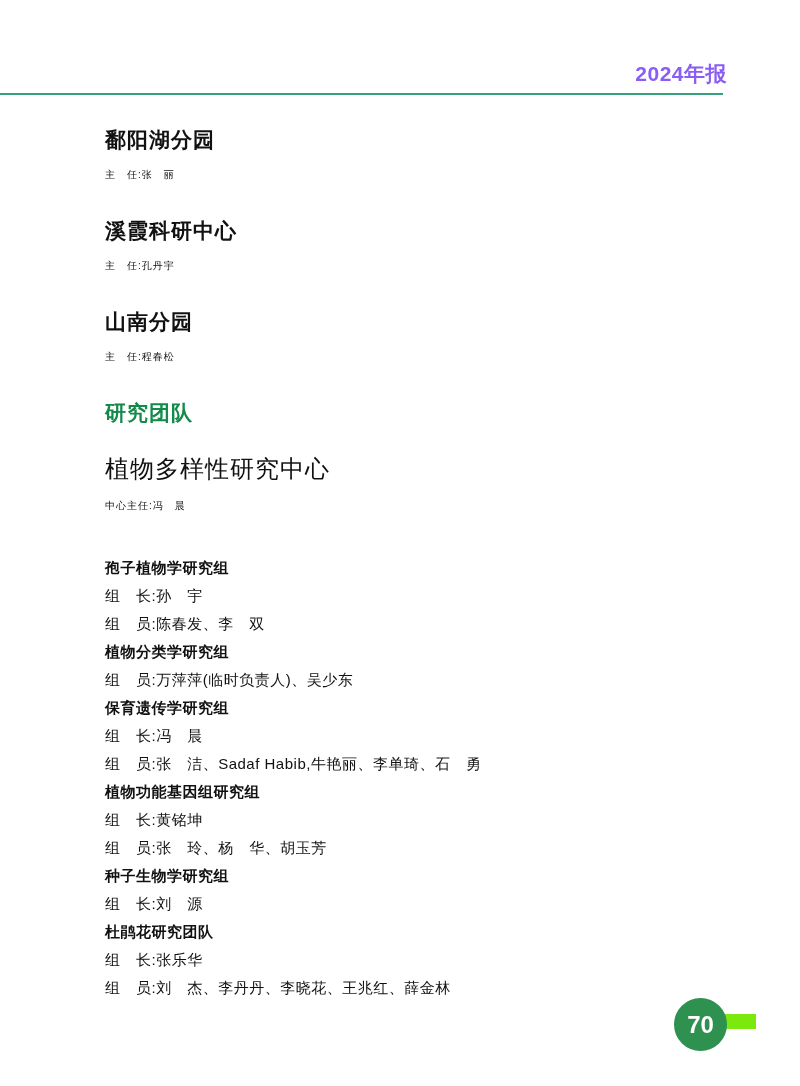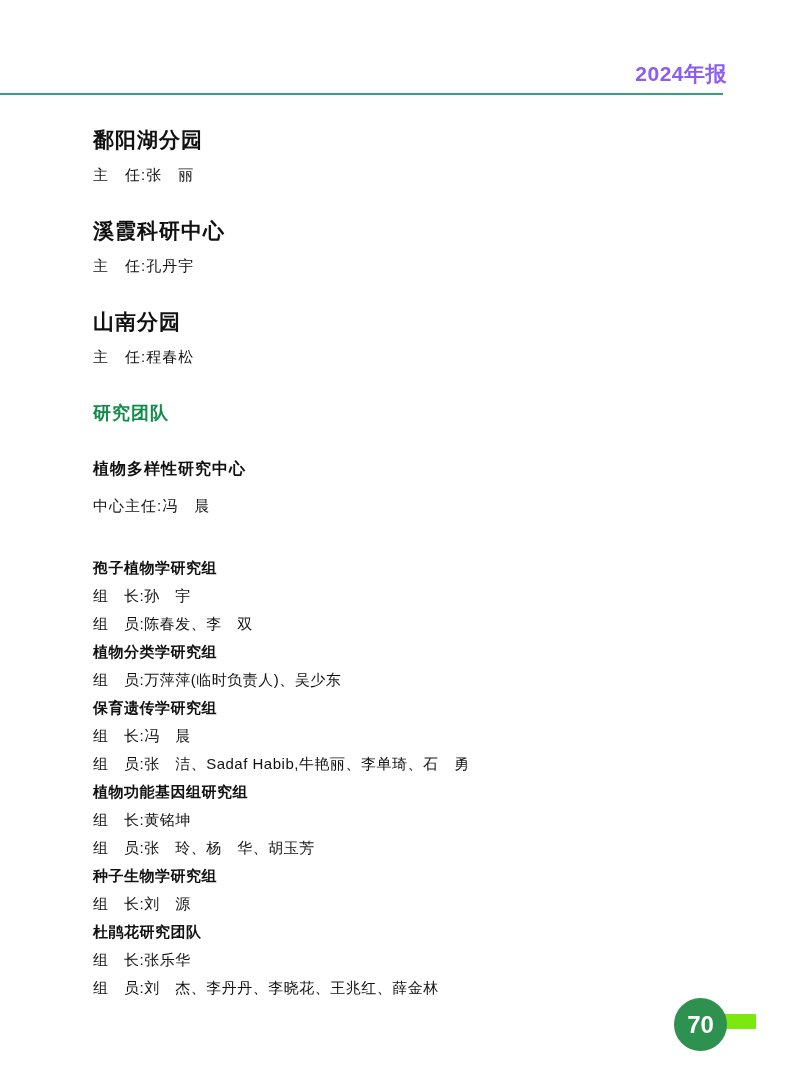--- a/index.html
+++ b/index.html
@@ -22,48 +22,48 @@
   }
   .header-rule {
     position: absolute;
     top: 93px; left: 0;
     width: 723px; height: 2px;
     background: #35a07c;
   }
   
   .content {
     position: absolute;
-    left: 93px; top: 128px;
+    left: 105px; top: 128px;
     width: 630px;
   }
   .dept { margin-bottom: 34px; }
   .dept-name {
     font-size: 21px;
     font-weight: bold;
     line-height: 24px;
     margin-bottom: 13px;
     letter-spacing: 1px;
   }
   .role-line {
-    font-size: 15px;
+    font-size: 10px;
     line-height: 20px;
     letter-spacing: 1px;
     margin-top: 9px;
   }
   .section-heading {
-    font-size: 18px;
+    font-size: 21px;
     font-weight: bold;
     line-height: 24px;
     color: #128a4a;
     letter-spacing: 1px;
     margin-bottom: 14px;
   }
   .center-name {
-    font-size: 16px;
-    font-weight: bold;
+    font-size: 24px;
+    font-weight: normal;
     line-height: 24px;
     letter-spacing: 1px;
     margin-bottom: 15px;
     margin-top: 32px;
   }
   .center-role { margin-bottom: 38px; }
   .groups .group-name {
     font-size: 15px;
     font-weight: bold;
     line-height: 28px;

